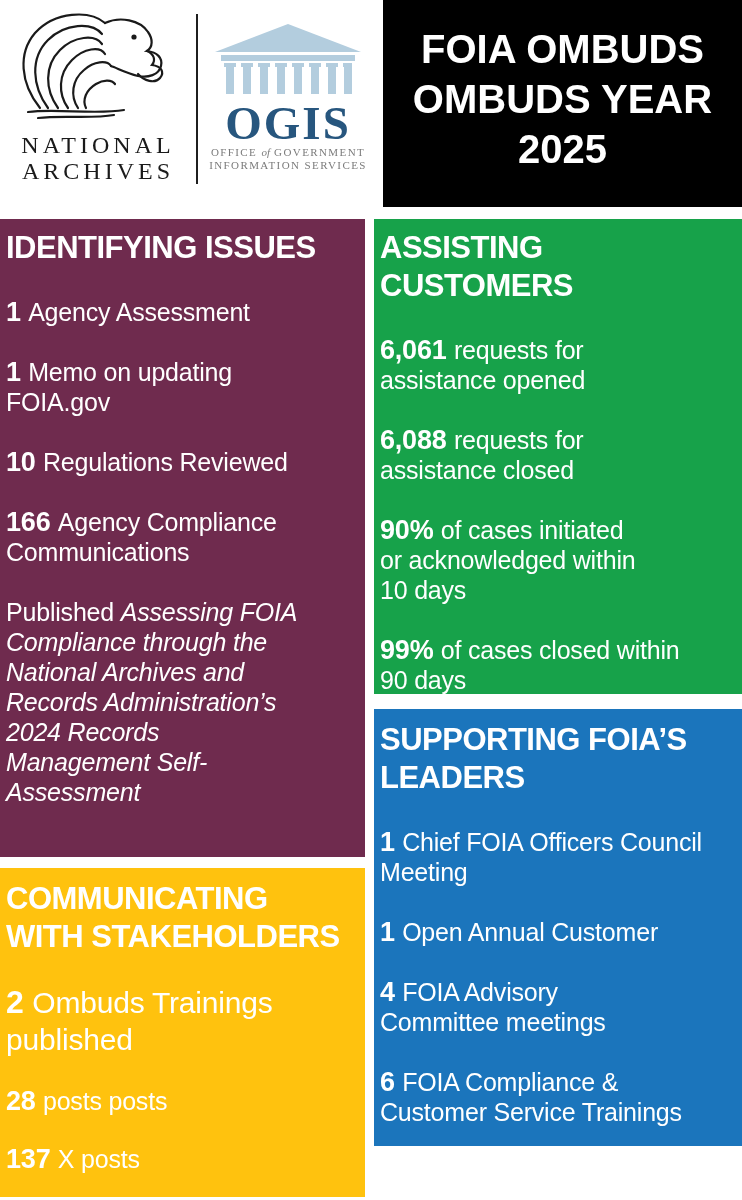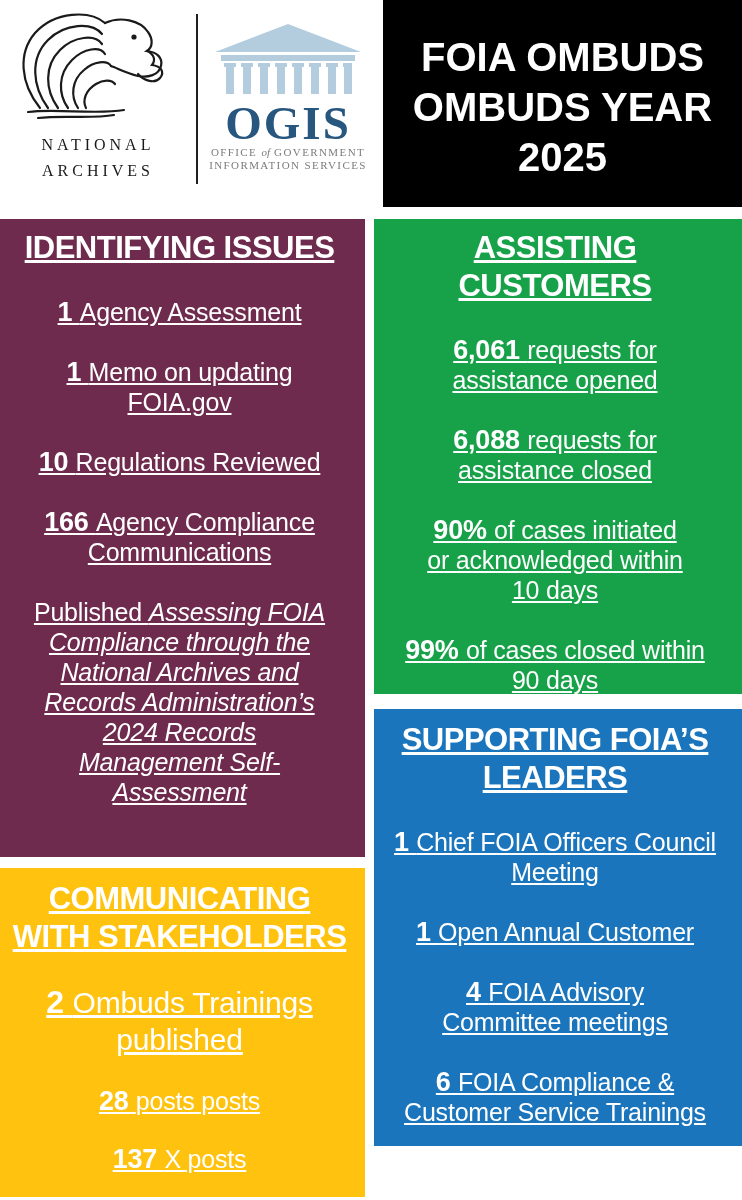--- a/index.html
+++ b/index.html
@@ -5,36 +5,36 @@
   html,body{margin:0;padding:0;background:#ffffff;}
   body{width:742px;height:1200px;position:relative;overflow:hidden;
        font-family:"Liberation Sans",sans-serif;}
 
   
   .header{position:absolute;left:0;top:0;width:742px;height:219px;background:#fff;}
   .na-logo{position:absolute;left:8px;top:6px;width:180px;height:190px;text-align:center;}
   .na-eagle{position:absolute;left:2px;top:2px;}
   .na-word{position:absolute;left:0;top:126px;width:180px;
            font-family:"Liberation Serif",serif;color:#1a1a1a;
-           font-size:16px;line-height:26px;letter-spacing:4px;text-align:center;}
+           font-size:24px;line-height:26px;letter-spacing:4px;text-align:center;}
   .logo-divider{position:absolute;left:196px;top:14px;width:2px;height:170px;background:#1f1f1f;}
   .ogis-logo{position:absolute;left:208px;top:22px;width:160px;text-align:center;}
   .ogis-acronym{font-family:"Liberation Serif",serif;font-weight:bold;
                 color:var(--ogis_dark,#27567E);font-size:47px;line-height:46px;letter-spacing:2px;}
   .ogis-sub{font-family:"Liberation Serif",serif;color:var(--ogis_gray,#7b7b7b);
             font-size:11px;line-height:13px;letter-spacing:1.4px;}
   .ogis-sub .of{font-style:italic;text-transform:lowercase;letter-spacing:0;}
   .banner{position:absolute;left:383px;top:0;width:359px;height:207px;
           background:var(--banner_bg,#000);color:#fff;text-align:center;
-          font-weight:bold;font-size:40px;line-height:50px;padding-top:32px;
+          font-weight:bold;font-size:40px;line-height:50px;padding-top:24px;
           box-sizing:border-box;}
 
   
-  .panel{position:absolute;box-sizing:border-box;color:#fff;text-align:center;
-         padding:10px 6px 0 0;text-decoration:underline;}
+  .panel{position:absolute;box-sizing:border-box;color:#fff;text-align:left;
+         padding:10px 6px 0 6px;}
   .panel-title{font-weight:bold;font-size:31px;line-height:38px;letter-spacing:-0.5px;
                white-space:pre-line;}
   .stat{font-size:25px;line-height:30px;margin-top:30px;white-space:pre-line;
         letter-spacing:-0.2px;}
   .stat .b{font-weight:bold;font-size:27px;}
   .stat .i{font-style:italic;}
   .stat.lg{font-size:30px;line-height:37px;margin-top:26px;}
   .stat.lg .b{font-size:32px;}
 
   .panel-identifying{left:0;top:219px;width:365px;height:638px;background:var(--maroon,#6F2B4E);}

